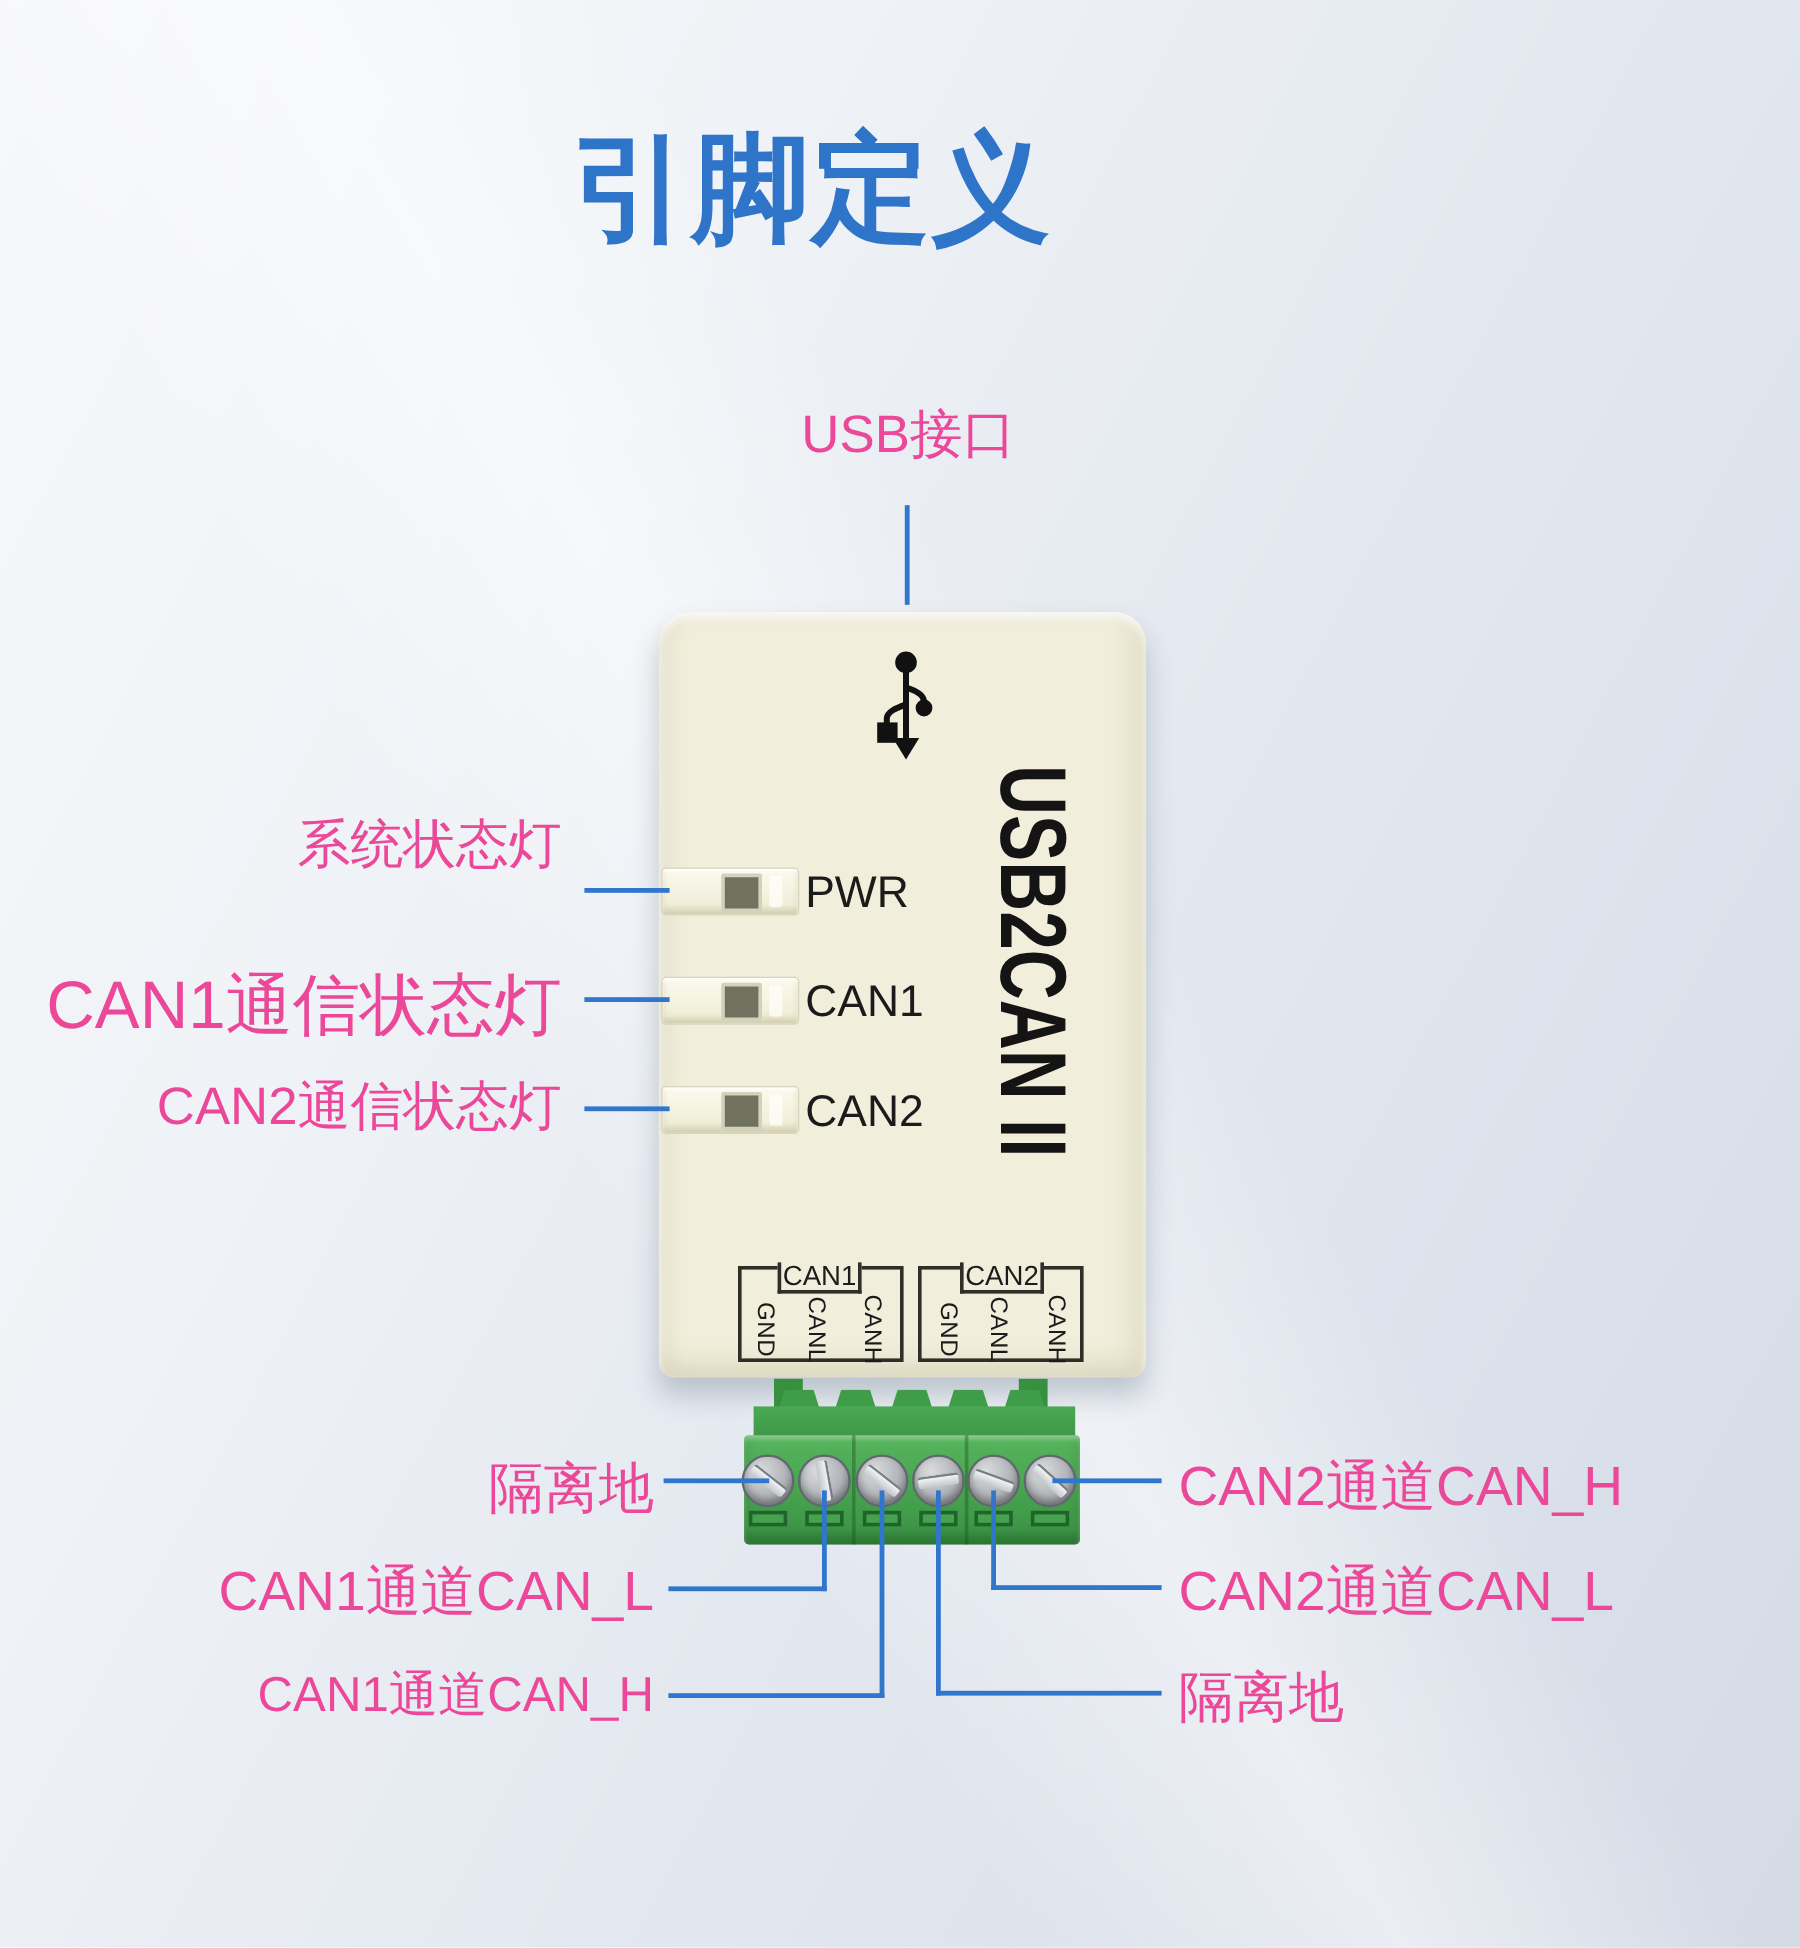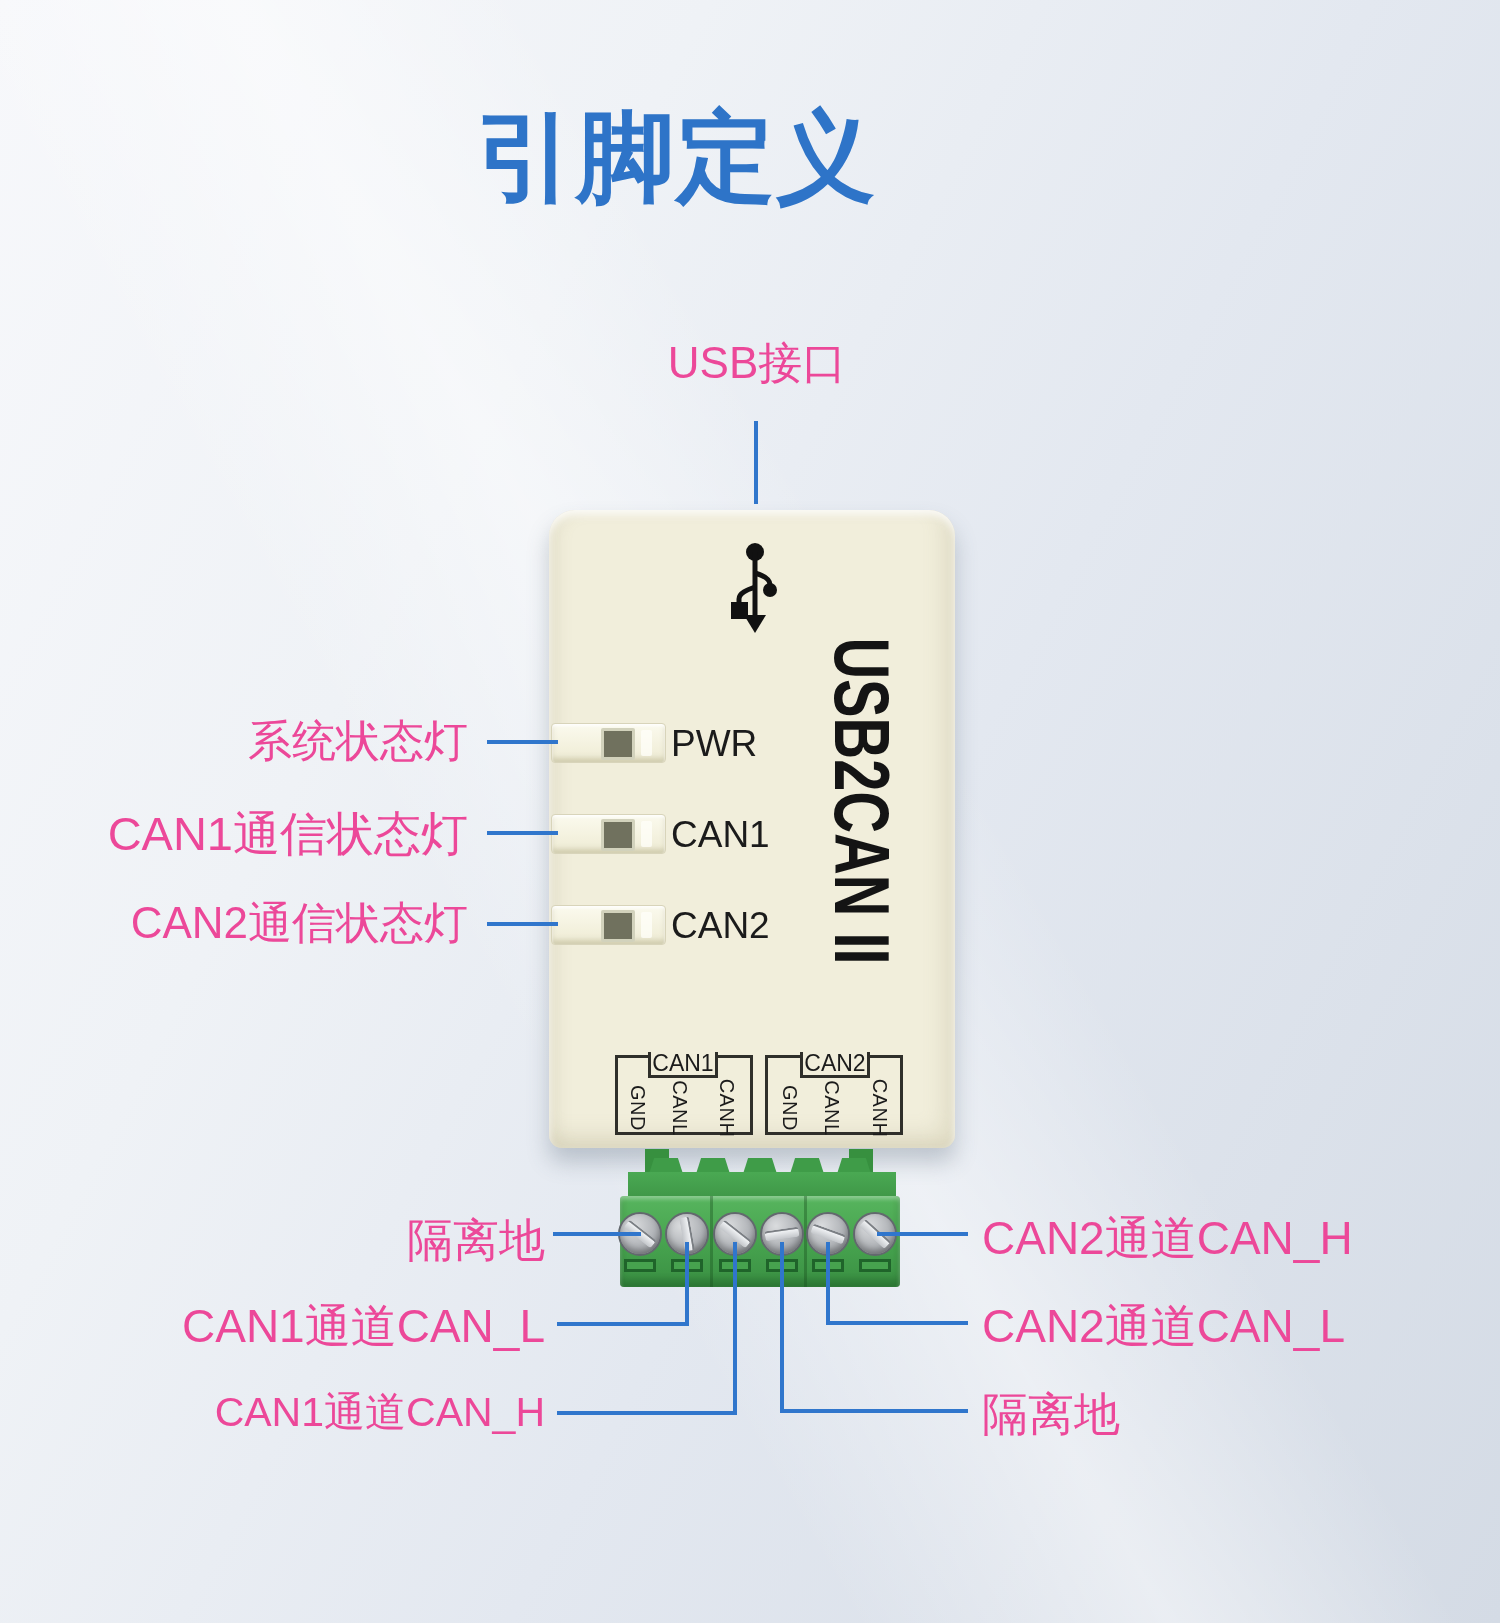--- a/index.html
+++ b/index.html
@@ -102,22 +102,22 @@
 
 <div class="led-tab" style="top:905px"></div>
 <div class="led-chip" style="top:910px"></div>
 <div class="led-hl" style="top:912px"></div>
 <div class="led-label" style="top:907px">CAN2</div>
 
 <div class="blue-line" style="left:487px;top:740px;width:71px;height:4px"></div>
 <div class="blue-line" style="left:487px;top:831px;width:71px;height:4px"></div>
 <div class="blue-line" style="left:487px;top:922px;width:71px;height:4px"></div>
 
-<div class="callout" style="right:1032px;top:719px;font-size:44px">系统状态灯</div>
-<div class="callout" style="right:1032px;top:810px;font-size:47px">CAN1通信状态灯</div>
+<div class="callout" style="right:1032px;top:682px;font-size:44px">系统状态灯</div>
+<div class="callout" style="right:1032px;top:810px;font-size:56px">CAN1通信状态灯</div>
 <div class="callout" style="right:1032px;top:901px;font-size:44px">CAN2通信状态灯</div>
 
 <div class="pinbox" style="left:615px"></div>
 <div class="pinnotch" style="left:648px">
   <span>CAN1</span>
 </div>
 <div class="pin" style="left:638px">GND</div>
 <div class="pin" style="left:680px">CANL</div>
 <div class="pin" style="left:727px">CANH</div>
 

